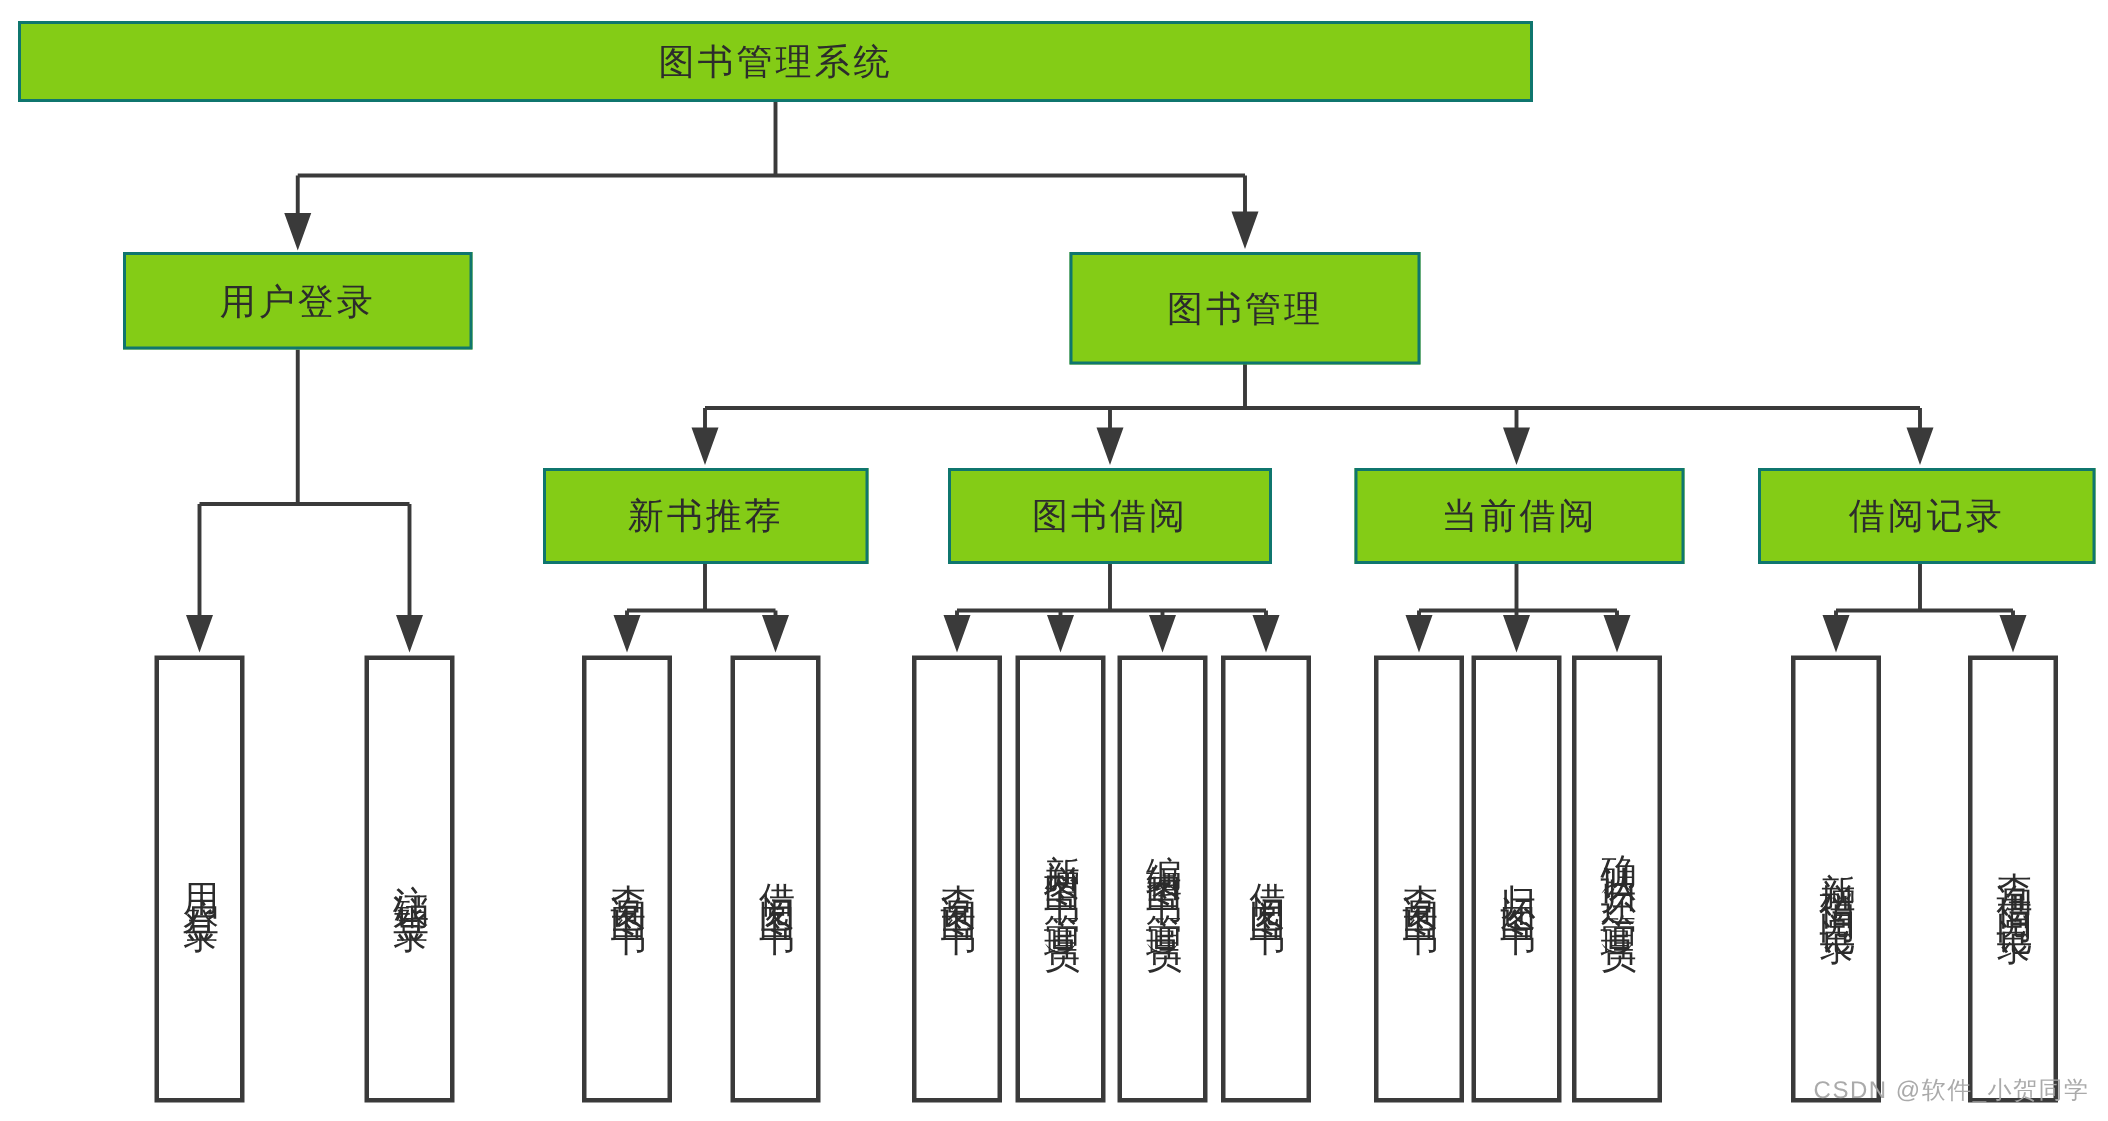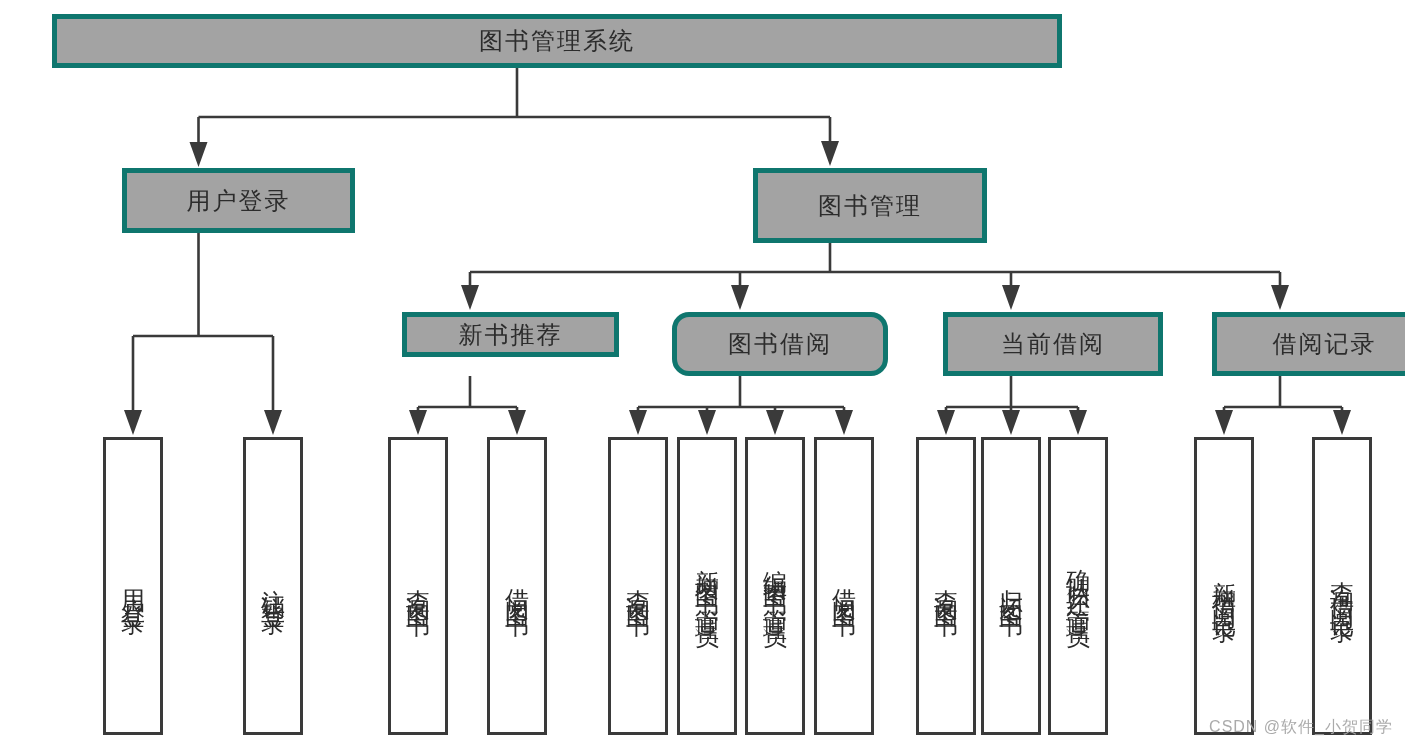--- a/index.html
+++ b/index.html
@@ -13,30 +13,29 @@
   }
   .connectors {
     position: absolute;
     left: 0; top: 0;
     width: 1405px; height: 747px;
     pointer-events: none;
   }
   .hnode {
     position: absolute;
     box-sizing: border-box;
-    border: 5px solid #0f766e;
-    background: #a3a3a3;
+    border: 2px solid #0f766e;
+    background: #84cc16;
     display: flex;
     align-items: center;
     justify-content: center;
     font-size: 24px;
     letter-spacing: 2px;
     color: #2c2c2c;
     white-space: nowrap;
-    margin-left: 40px;
   }
   .leaf {
     position: absolute;
     box-sizing: border-box;
     top: 437px;
     width: 60px;
     height: 298px;
     border: 3px solid #3a3a3a;
     background: #ffffff;
     display: flex;
@@ -92,24 +91,24 @@
     <span>图书管理系统</span>
   </div>
 
   <div class="hnode" style="left:82px; top:168px; width:233px; height:65px;">
     <span>用户登录</span>
   </div>
   <div class="hnode" style="left:713px; top:168px; width:234px; height:75px;">
     <span>图书管理</span>
   </div>
 
-  <div class="hnode" style="left:362px; top:312px; width:217px; height:45px;">
+  <div class="hnode" style="left:362px; top:312px; width:217px; height:64px;">
     <span>新书推荐</span>
   </div>
-  <div class="hnode" style="left:632px; top:312px; width:216px; height:64px;border-radius:17px;">
+  <div class="hnode" style="left:632px; top:312px; width:216px; height:64px;">
     <span>图书借阅</span>
   </div>
   <div class="hnode" style="left:903px; top:312px; width:220px; height:64px;">
     <span>当前借阅</span>
   </div>
   <div class="hnode" style="left:1172px; top:312px; width:225px; height:64px;">
     <span>借阅记录</span>
   </div>
 
   <div class="leaf" style="left:103px;">

